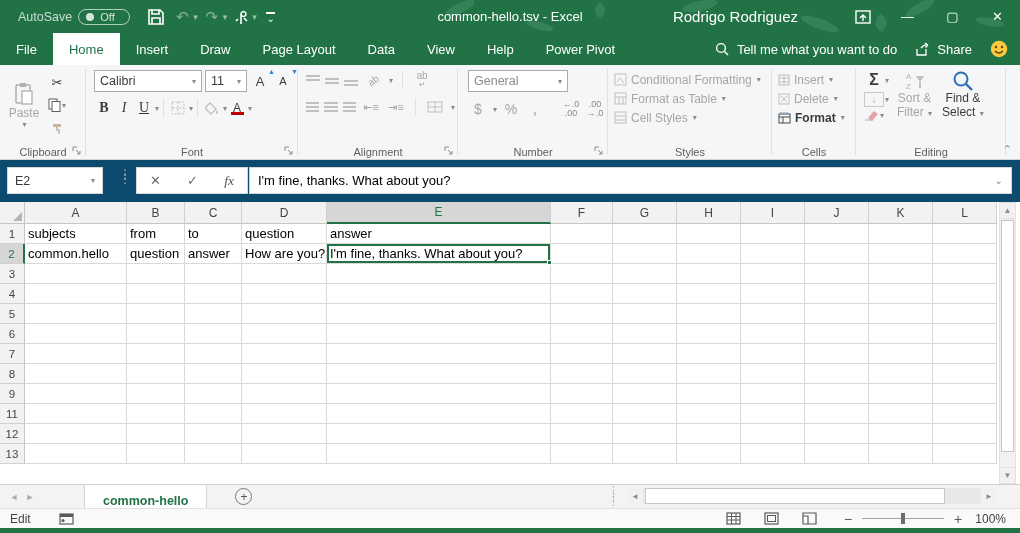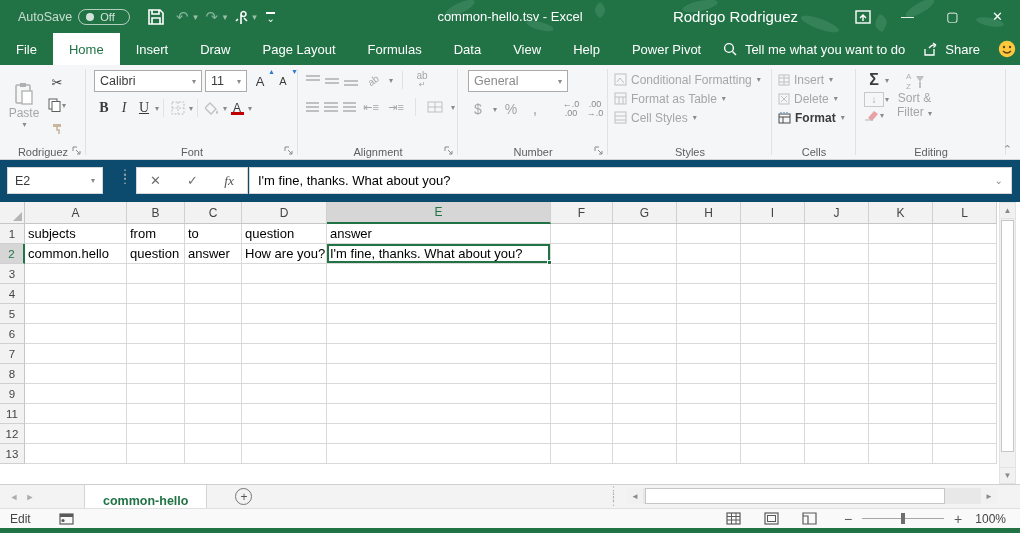--- a/index.html
+++ b/index.html
@@ -19,21 +19,21 @@
   .win-title { position:absolute; left:0; right:0; text-align:center; font-size:13px; color:#fff; pointer-events:none; }
   .tb-right { margin-left:auto; display:flex; align-items:center; height:100%; }
   .username { font-size:15px; margin-right:42px; }
   .winbtn { width:45px; height:33px; display:flex; align-items:center; justify-content:center; font-size:13px; color:#fff; }
   .rdo-icon svg, .qbtn svg { display:block; }
 
   
   .tabrow { position:absolute; top:33px; left:0; width:1020px; height:32px; background:#217346; display:flex; align-items:stretch; color:#fff; }
   .rtab { padding:0 16px; display:flex; align-items:center; font-size:13px; cursor:default; }
   .rtab.active { background:#fff; color:#217346; }
-  .tab-right { margin-left:auto; display:flex; align-items:center; gap:18px; padding-right:4px; }
+  .tab-right { margin-left:auto; display:flex; align-items:center; gap:18px; padding-right:12px; }
   .tellme { display:flex; align-items:center; gap:8px; font-size:13px; }
   .sharebox { display:flex; align-items:center; gap:6px; font-size:13px; }
   .smiley { width:18px; height:18px; }
 
   
   .ribbon { position:absolute; top:65px; left:0; width:1020px; height:95px; background:#f5f6f7; border-bottom:1px solid #d2d2d2; display:flex; }
   .rgroup { position:relative; height:100%; padding:5px 3px 16px; flex:0 0 auto; }
   .rgroup::after { content:""; position:absolute; right:0; top:4px; bottom:4px; width:1px; background:#e1e2e3; }
   .gtitle { position:absolute; bottom:1px; left:0; right:0; text-align:center; font-size:11px; color:#5e5e5e; }
   .launcher { position:absolute; right:4px; bottom:3px; }
@@ -183,21 +183,20 @@
     <span class="winbtn">✕</span>
   </div>
 </div>
 
 <div class="tabrow">
   <div class="rtab">File</div>
   <div class="rtab active">Home</div>
   <div class="rtab">Insert</div>
   <div class="rtab">Draw</div>
   <div class="rtab">Page Layout</div>
-  <div class="rtab">Formulas</div>
   <div class="rtab">Data</div>
   <div class="rtab">View</div>
   <div class="rtab">Help</div>
   <div class="rtab">Power Pivot</div>
   <div class="tab-right">
     <div class="tellme">
       <svg width="14" height="14" viewBox="0 0 14 14">
           <circle cx="6" cy="6" r="4.4" fill="none" stroke="#fff" stroke-width="1.4"></circle>
           <path d="M9.5 9.5 L13 13" stroke="#fff" stroke-width="1.4"></path>
         </svg>
@@ -242,21 +241,21 @@
           <span class="caret">▾</span>
         </span>
         <span class="mini">
           <svg width="13" height="13" viewBox="0 0 13 13">
               <path d="M2 2 h8 v3 h-8 z" fill="#c9b79c"></path>
               <path d="M6 5 v3 h2 v4" stroke="#c9b79c" stroke-width="1.6" fill="none"></path>
             </svg>
         </span>
       </div>
     </div>
-    <div class="gtitle">Rodriguez</div>
+    <div class="gtitle">Clipboard</div>
     <svg class="launcher" width="10" height="10" viewBox="0 0 10 10">
         <path d="M1 1 h4 M1 1 v4 M4 4 l4 4 M8 8 v-3 M8 8 h-3" stroke="#8a8a8a" fill="none"></path>
       </svg>
   </div>
 
   <div class="rgroup" style="width:212px; padding-left:8px;">
     <div class="row fontline">
       <div class="selbox" style="width:108px;">
         <span>Calibri</span>
           <span class="caret">▾</span>
@@ -442,20 +441,28 @@
       <div class="bigbtn dim" style="margin-left:4px;">
         <svg width="20" height="22" viewBox="0 0 20 22">
             <text x="1" y="9" font-size="8" fill="#b0b0b0">A</text>
             <text x="1" y="19" font-size="8" fill="#b0b0b0">Z</text>
             <path d="M11 6 l4 6 l4 -6 z" fill="#c0c0c0"></path>
             <path d="M15 12 v6" stroke="#c0c0c0" stroke-width="2"></path>
           </svg>
         <span>Sort &amp;</span>
         <span><span>Filter</span> <span class="caret dim">▾</span></span>
       </div>
+      <div class="bigbtn dark" style="margin-left:2px;">
+        <svg width="22" height="22" viewBox="0 0 22 22">
+            <circle cx="9" cy="9" r="6.5" fill="none" stroke="#2f6fb7" stroke-width="2"></circle>
+            <path d="M14 14 l6 6" stroke="#2f6fb7" stroke-width="2.4"></path>
+          </svg>
+        <span>Find &amp;</span>
+        <span><span>Select</span> <span class="caret">▾</span></span>
+      </div>
     </div>
     <div class="gtitle">Editing</div>
   </div>
 
   <span class="collapse">⌃</span>
 </div>
 
 <div class="fbar">
   <div class="namebox">
     <span>E2</span>

